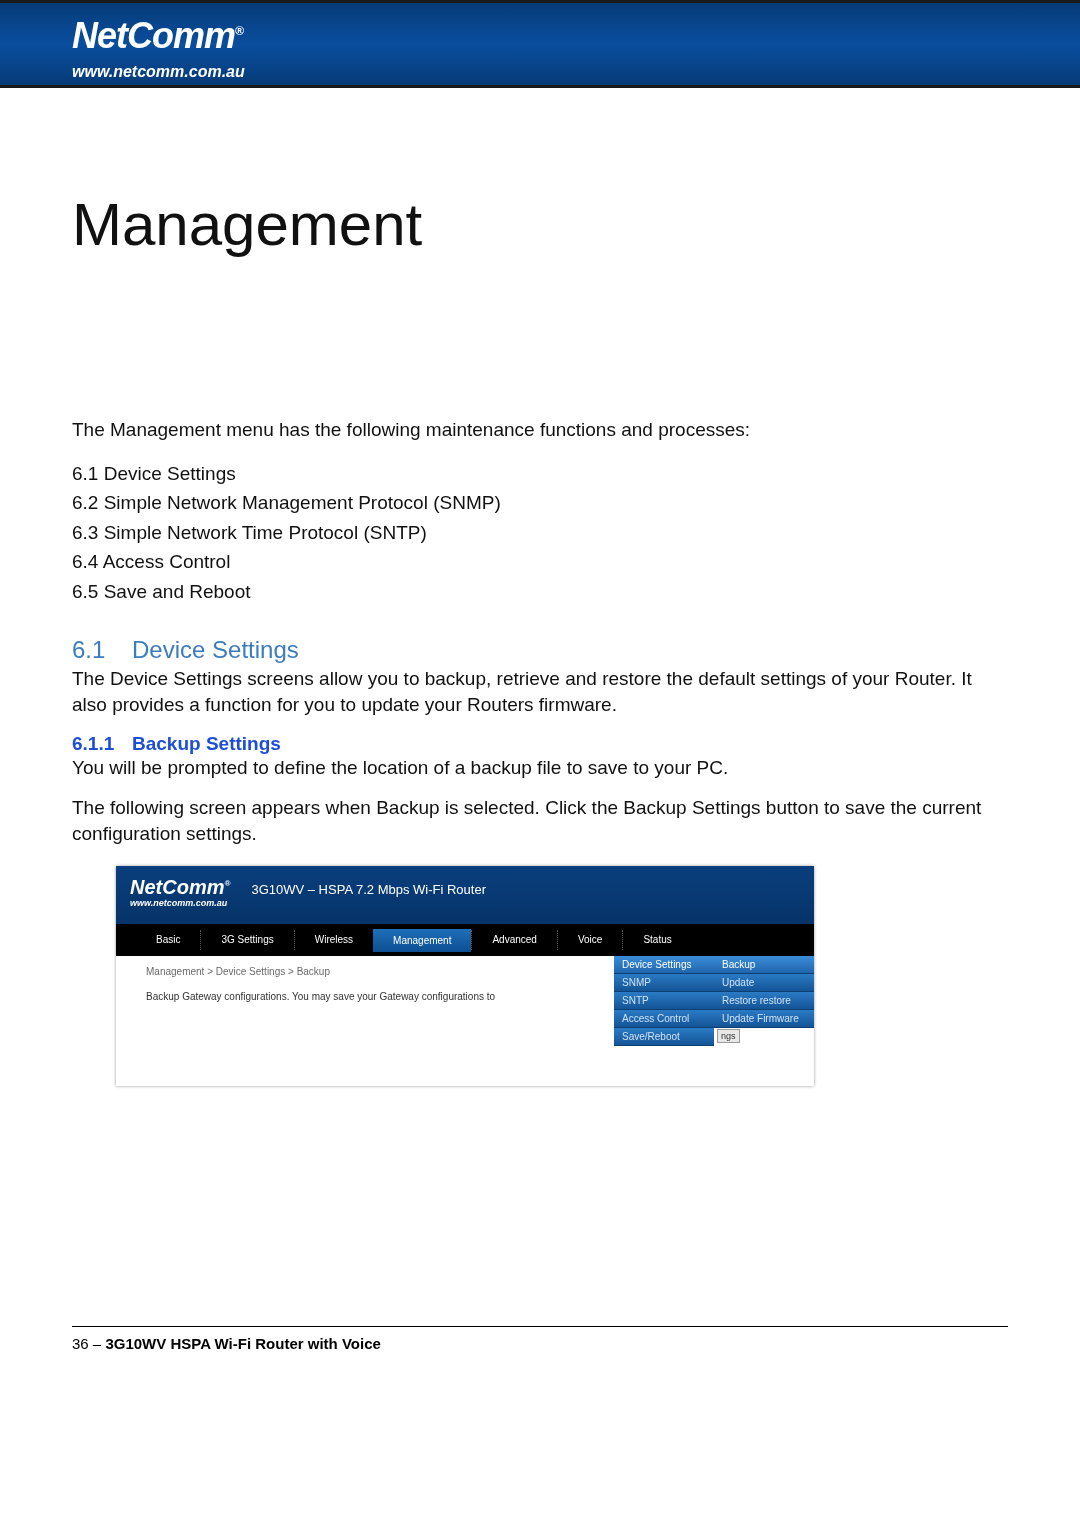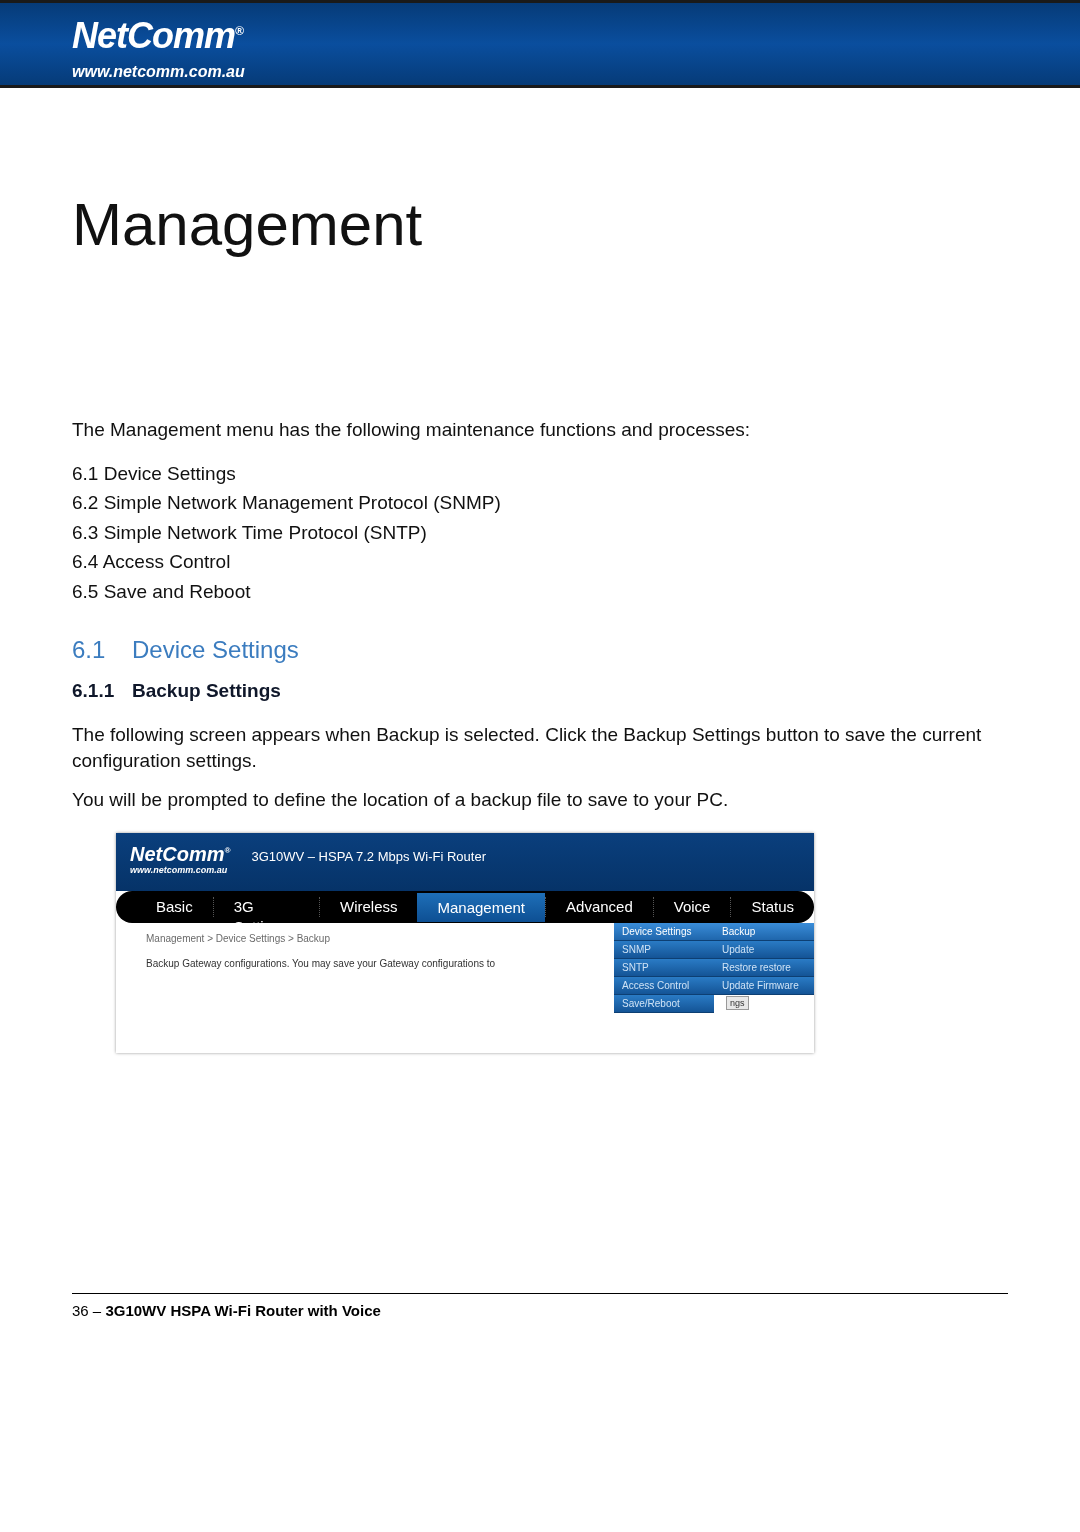--- a/index.html
+++ b/index.html
@@ -65,22 +65,22 @@
   .subsection .num { display: inline-block; width: 60px; }
   .para {
     font-size: 19px;
     color: #111;
     line-height: 1.35;
     margin-bottom: 14px;
   }
   .subsub {
     font-size: 19px;
     font-weight: bold;
-    color: #0f172a;
-    margin: 16px 0 20px 0;
+    color: #1d4ed8;
+    margin: 16px 0 0 0;
   }
   .subsub .num { display: inline-block; width: 60px; }
   
   .router-box {
     width: 698px;
     margin: 20px 0 0 44px;
     box-shadow: 0 0 3px rgba(0,0,0,0.4);
     background: #fff;
     font-size: 11px;
   }
@@ -99,22 +99,21 @@
   }
   .rb-logo sup { font-size: 8px; }
   .rb-url { font-size: 9px; font-style: italic; display: block; margin-top: -1px; }
   .rb-title { display: inline-block; margin-left: 18px; font-size: 13px; vertical-align: top; margin-top: 6px; }
   .rb-nav {
     background: #000;
     color: #fff;
     display: flex;
     height: 32px;
     align-items: center;
-    font-size: 15px;
-    border-radius: 16px;
+    font-size: 10px;
   }
   .rb-nav .tab {
     padding: 0 20px;
     border-left: 1px dotted #555;
     height: 20px;
     line-height: 20px;
   }
   .rb-nav .tab:first-child { border-left: none; margin-left: 20px; }
   .rb-nav .active { background: linear-gradient(180deg,#1e6fb8,#0d4f93); border-left: none; padding: 6px 20px; height: auto; line-height: normal; margin-top:0;}
   .rb-body {
@@ -147,21 +146,21 @@
   }
   .rb-col .mi.sel { color: #fff; background: linear-gradient(180deg,#3a8dd9,#1f66ac); }
   .rb-btn {
     background: #e8e8e8;
     border: 1px solid #999;
     font-size: 9px;
     padding: 1px 3px;
     color: #333;
   }
   .rb-col2 { width: 100px; }
-  .rb-bottom-btn { margin-top: 1px; padding-left: 3px; margin-left: 9px;}
+  .rb-bottom-btn { margin-top: 1px; padding-left: 3px;}
   .footer-rule {
     margin: 240px 72px 0 72px;
     border-top: 1px solid #000;
     padding-top: 8px;
     font-size: 15px;
   }
   .footer-rule .pg { font-weight: normal; }
   .footer-rule .doc { font-weight: bold; }
 </style>
 </head>
@@ -183,26 +182,27 @@
     <div>6.1 Device Settings</div>
     <div>6.2 Simple Network Management Protocol (SNMP)</div>
     <div>6.3 Simple Network Time Protocol (SNTP)</div>
     <div>6.4  Access Control</div>
     <div>6.5 Save and Reboot</div>
   </div>
 
   <div class="subsection">
     <span class="num">6.1</span><span>Device Settings</span>
   </div>
+  <div class="para">The Device Settings screens allow you to backup, retrieve and restore the default settings of your Router. It also provides a function for you to update your Routers firmware.</div>
 
   <div class="subsub">
     <span class="num">6.1.1</span><span>Backup Settings</span>
   </div>
+  <div class="para">You will be prompted to define the location of a backup file to save to your PC.</div>
   <div class="para">The following screen appears when Backup is selected. Click the Backup Settings button to save the current configuration settings.</div>
-  <div class="para">You will be prompted to define the location of a backup file to save to your PC.</div>
 
   <div class="router-box">
     <div class="rb-header">
       <span class="rb-logo">
         <span>NetComm</span><sup>®</sup>
         <span class="rb-url">www.netcomm.com.au</span>
       </span>
       <span class="rb-title">3G10WV – HSPA 7.2 Mbps Wi-Fi Router</span>
     </div>
     <div class="rb-nav">

